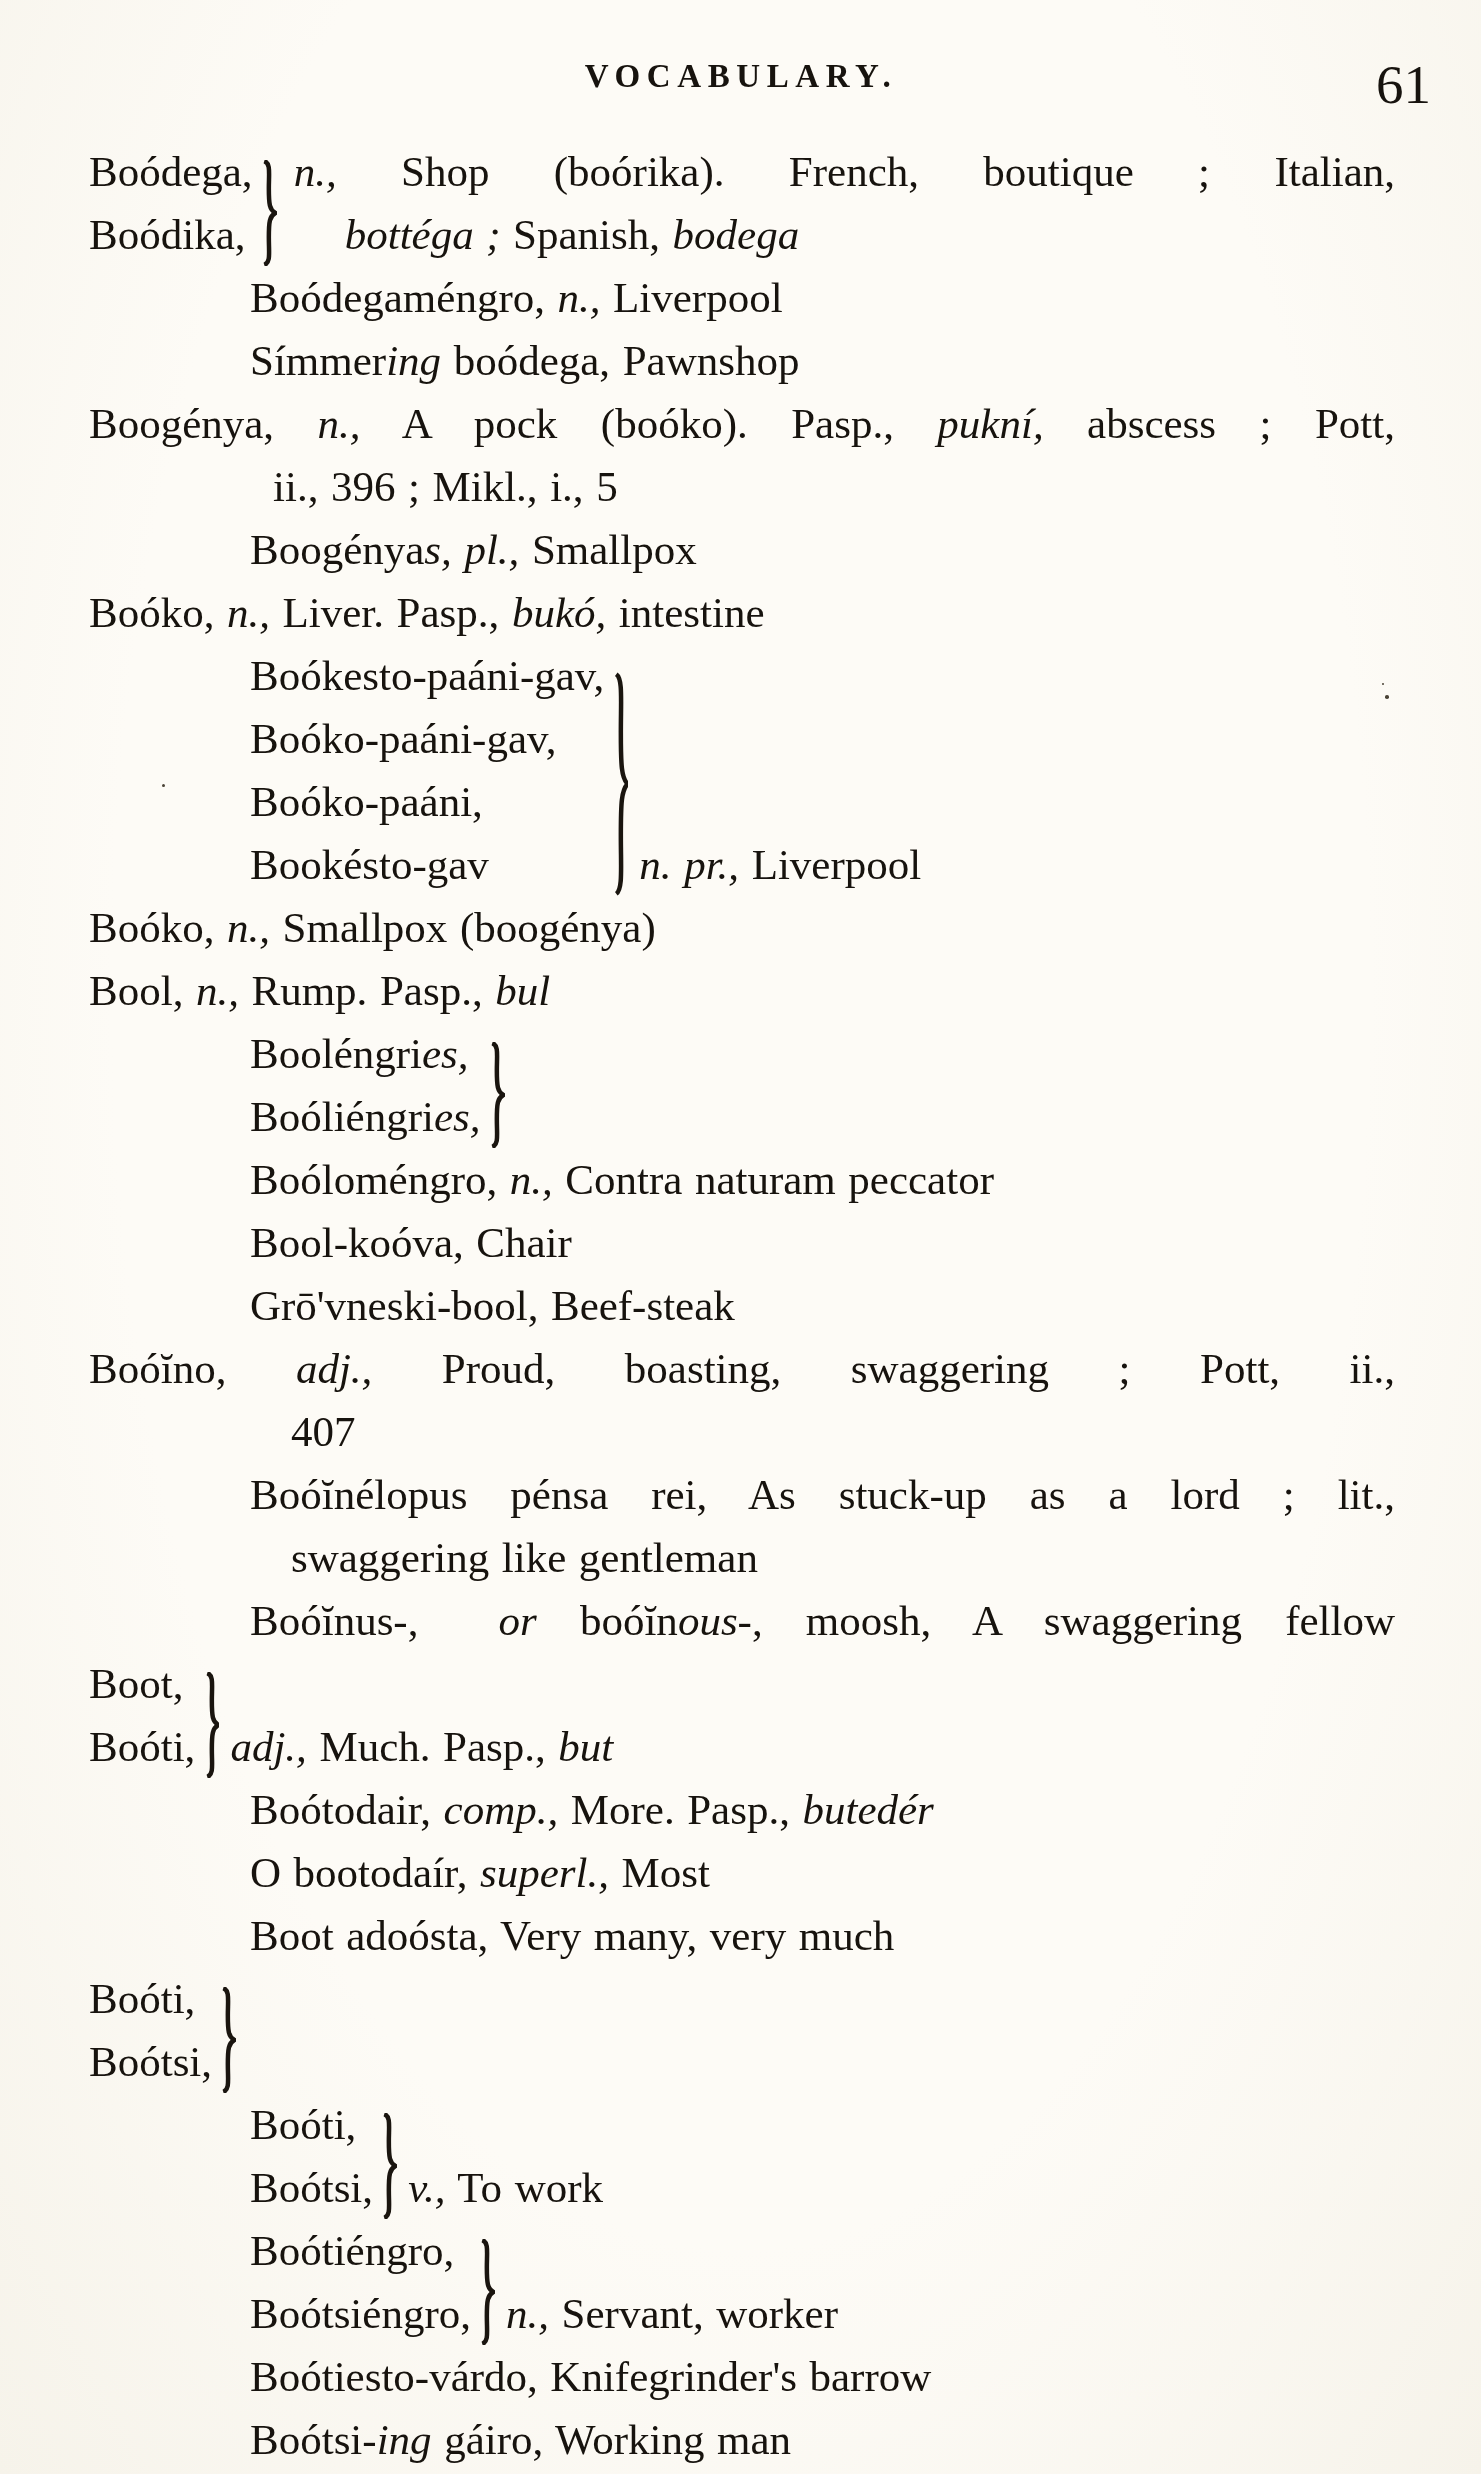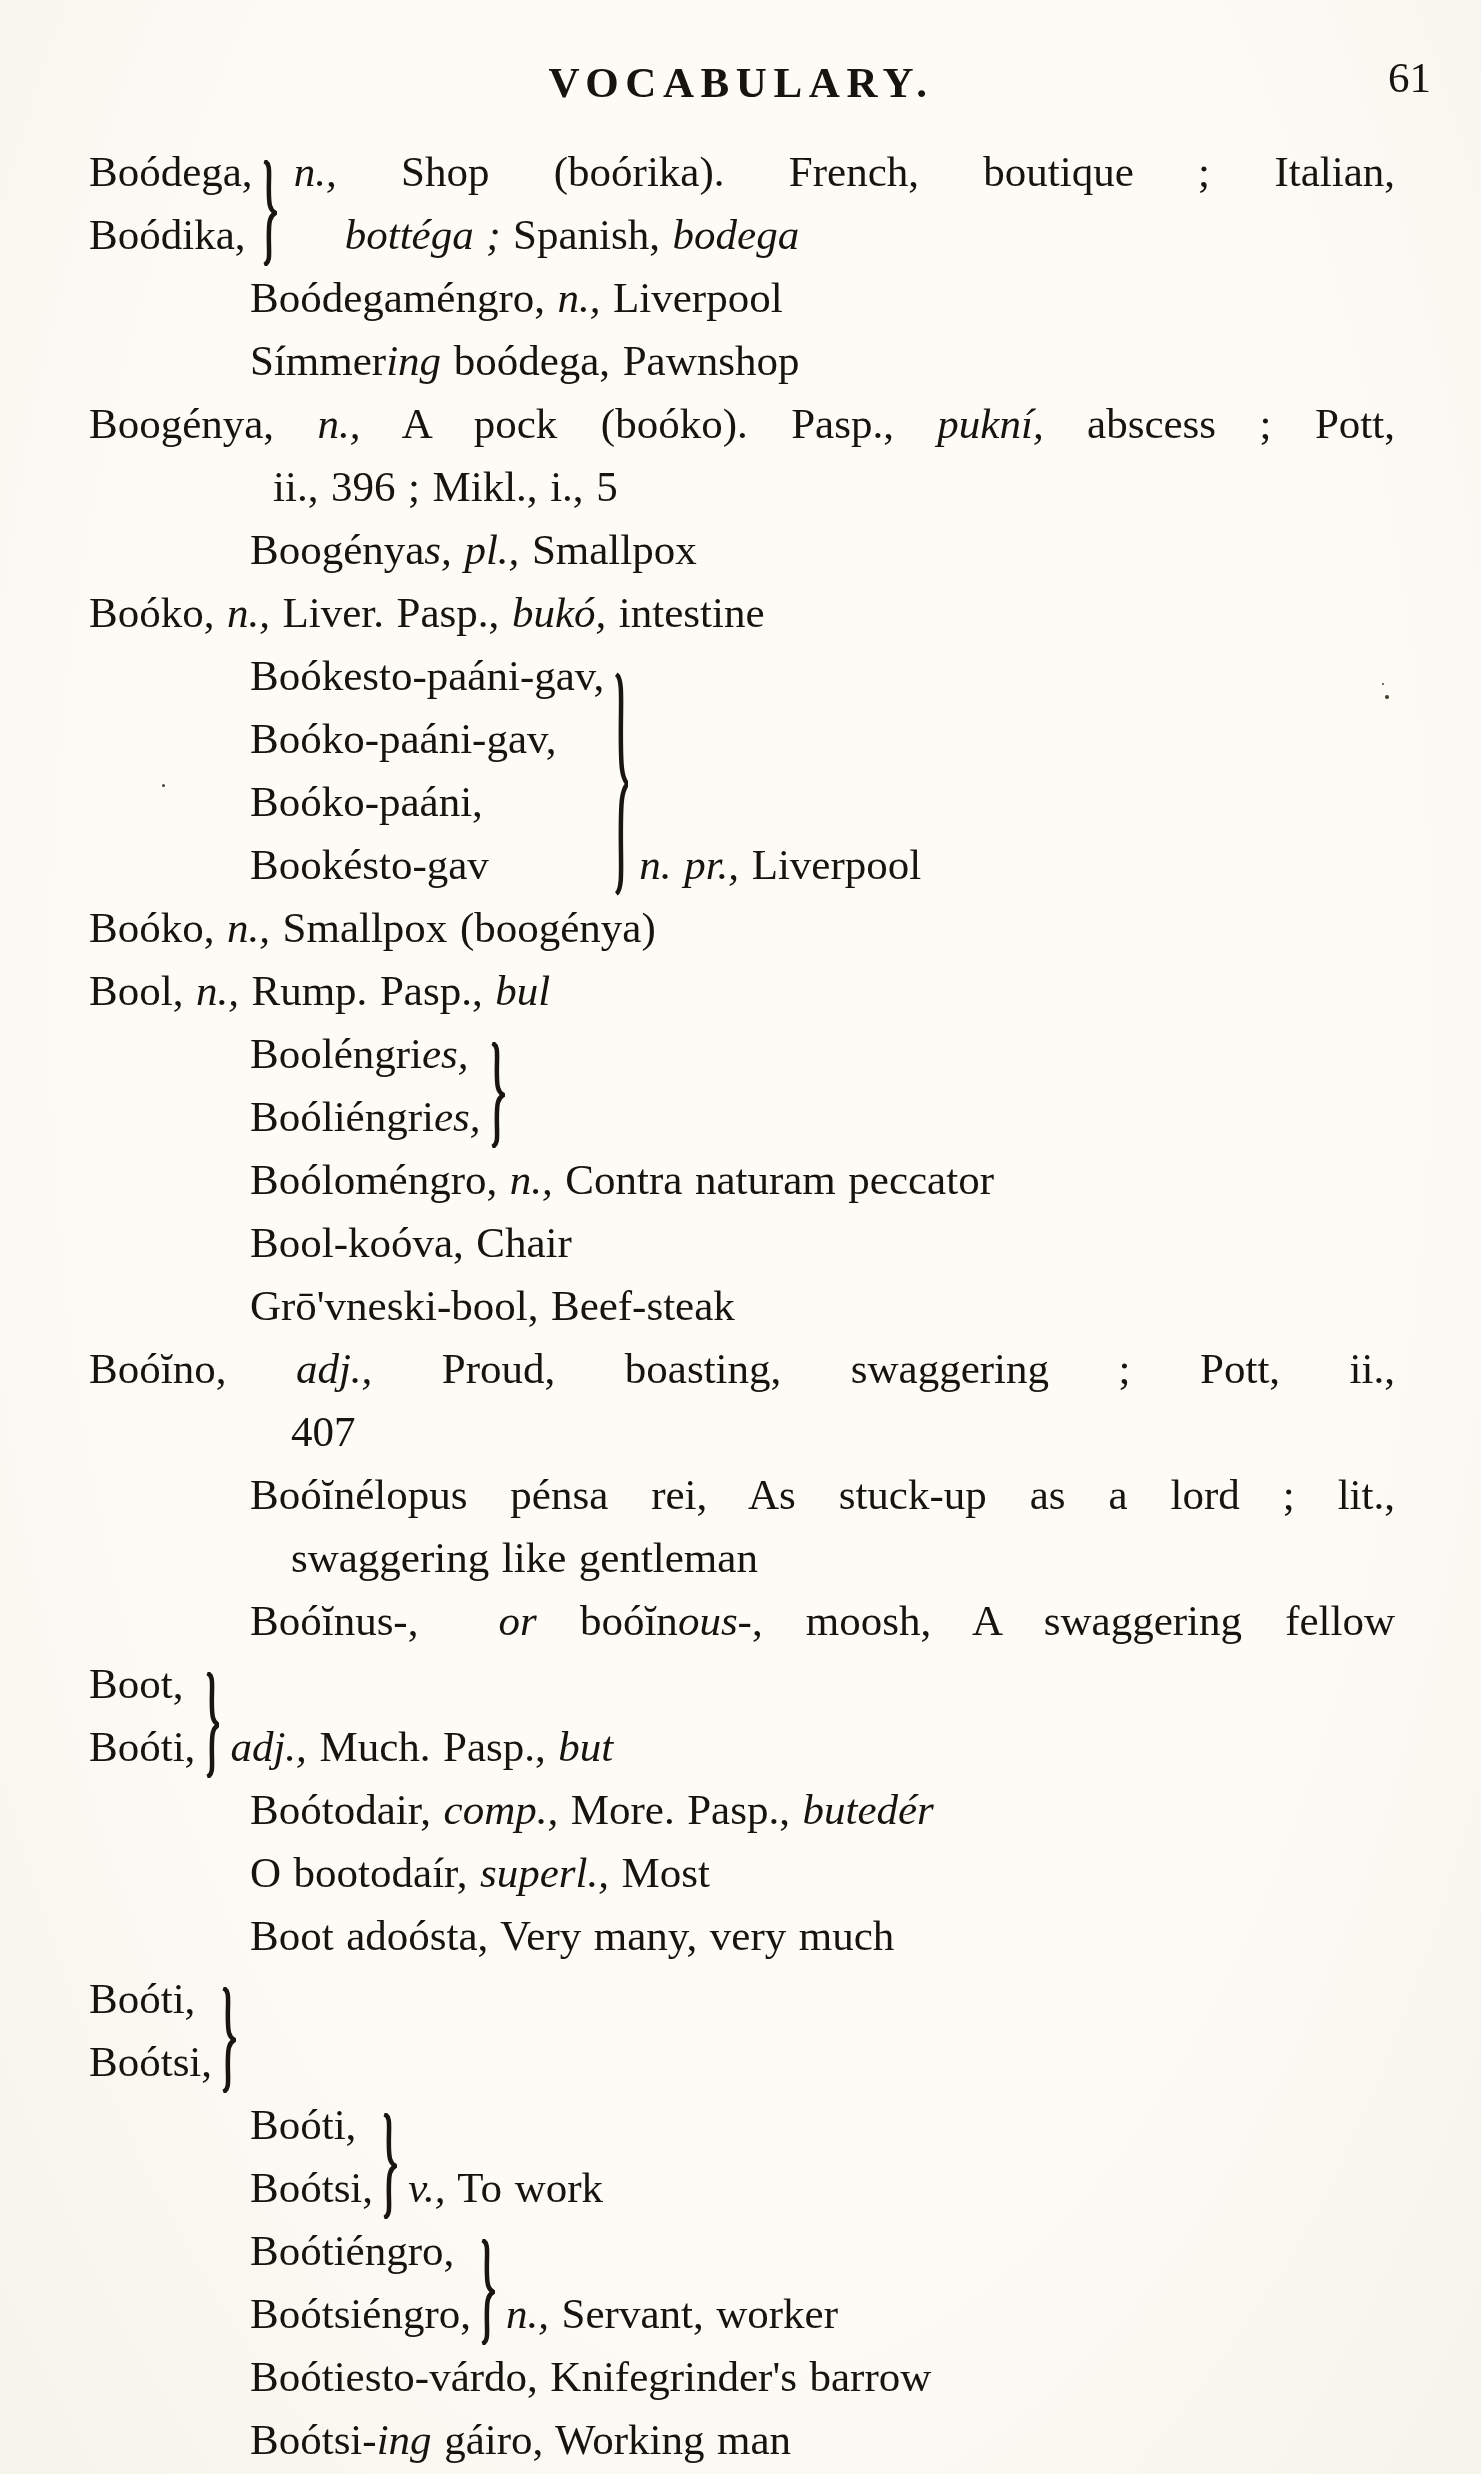--- a/index.html
+++ b/index.html
@@ -10,23 +10,23 @@
     background-image:radial-gradient(ellipse at 50% 40%, #fdfbf6 60%, #f6f3ea 100%);
     font-family:"Liberation Serif","DejaVu Serif",serif;
     font-size:43px;
     color:#17130e;
     overflow:hidden;
     word-spacing:1.8px;
   }
   .header{position:absolute;top:58px;left:0;width:1482px;height:54px;}
   .htitle{
     position:absolute;left:0;right:0;text-align:center;
-    font-size:43px;font-weight:600;letter-spacing:6.6px;
+    font-size:33px;font-weight:600;letter-spacing:6.6px;
   }
-  .pnum{position:absolute;right:51px;top:-4.8px;font-size:43px;}
+  .pnum{position:absolute;right:51px;top:-4.8px;font-size:55px;}
   .content{position:absolute;top:140px;left:89px;width:1306px;}
   .line{line-height:63px;min-height:63px;}
   .l1{margin-left:161px;}
   .cont{margin-left:184px;}
   .cont2{margin-left:202px;}
   .just{text-align:justify;text-align-last:justify;}
   .grp{display:flex;align-items:flex-end;}
   .gleft{display:flex;flex-direction:column;flex:none;}
   .brace{flex:none;margin:0 11px 0 8.4px;}
   .gright{flex:none;}

